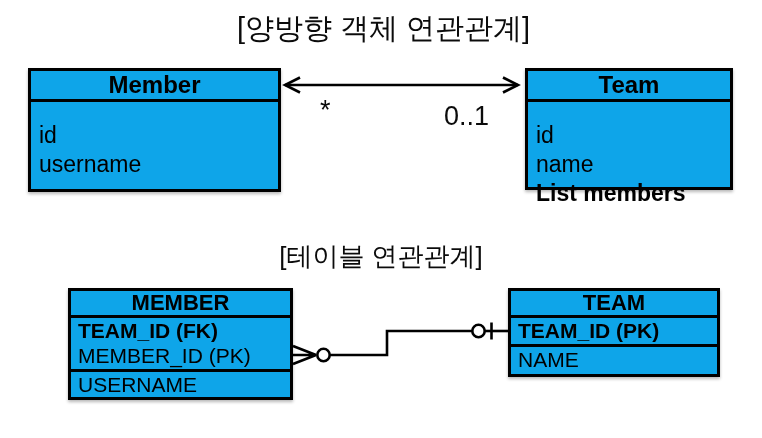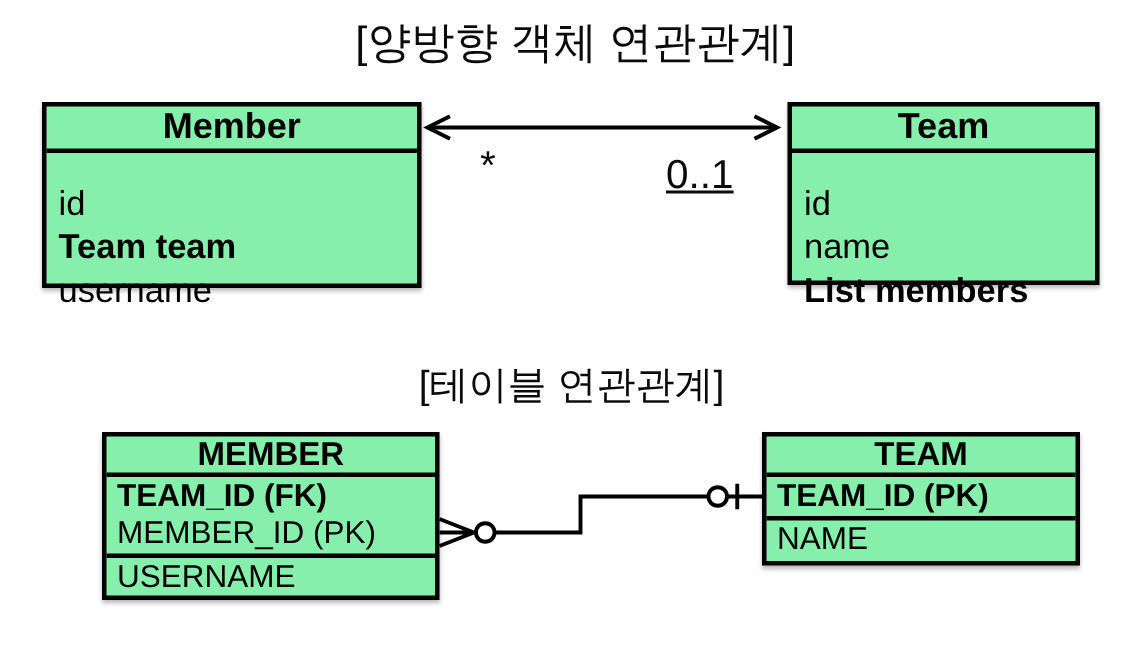--- a/index.html
+++ b/index.html
@@ -19,41 +19,41 @@
     text-align: center;
     font-weight: 400;
     color: #0b0b0b;
     white-space: nowrap;
   }
   #title-object { top: 9px;  font-size: 29px; padding-left: 5px; }
   #title-table  { top: 239px; font-size: 26px; }
 
   .box {
     position: absolute;
-    background: #86efac;
+    background: #0ea5e9;
     border: 3px solid #000000;
     box-shadow: 0 2px 3px rgba(0,0,0,0.28);
   }
   .box-header {
     border-bottom: 3px solid #000000;
     font-weight: 700;
     text-align: center;
     overflow: hidden;
   }
 
   
   #member-class { left: 28px;  top: 68px; width: 253px; height: 124px; }
   #team-class   { left: 525px; top: 68px; width: 208px; height: 122px; }
   .class-header { height: 31px; font-size: 24px; line-height: 28px; }
   .class-fields { padding: 19px 6px 0 8px; }
   .class-field  { font-size: 23px; line-height: 29px; white-space: nowrap; }
 
   .mult { position: absolute; font-size: 27px; color: #0b0b0b; }
   #mult-member { left: 320px; top: 95px; }
-  #mult-team   { left: 444px; top: 101px; text-decoration: underline; }
+  #mult-team   { left: 444px; top: 101px; }
 
   
   #member-table { left: 68px;  top: 288px; width: 225px; }
   #team-table   { left: 508px; top: 288px; width: 212px; }
   .tbl-header {
     height: 27px;
     border-bottom: 3px solid #000000;
     font-weight: 700;
     text-align: center;
     font-size: 22px;
@@ -82,21 +82,20 @@
 </head>
 <body>
 
 <div class="title" id="title-object">[양방향 객체 연관관계]</div>
 <div class="title" id="title-table">[테이블 연관관계]</div>
 
 <div class="box" id="member-class">
   <div class="box-header class-header">Member</div>
   <div class="class-fields">
     <div class="class-field">id</div>
-    <div class="class-field bold">Team team</div>
     <div class="class-field">username</div>
   </div>
 </div>
 
 <div class="box" id="team-class">
   <div class="box-header class-header">Team</div>
   <div class="class-fields">
     <div class="class-field">id</div>
     <div class="class-field">name</div>
     <div class="class-field bold">List members</div>

